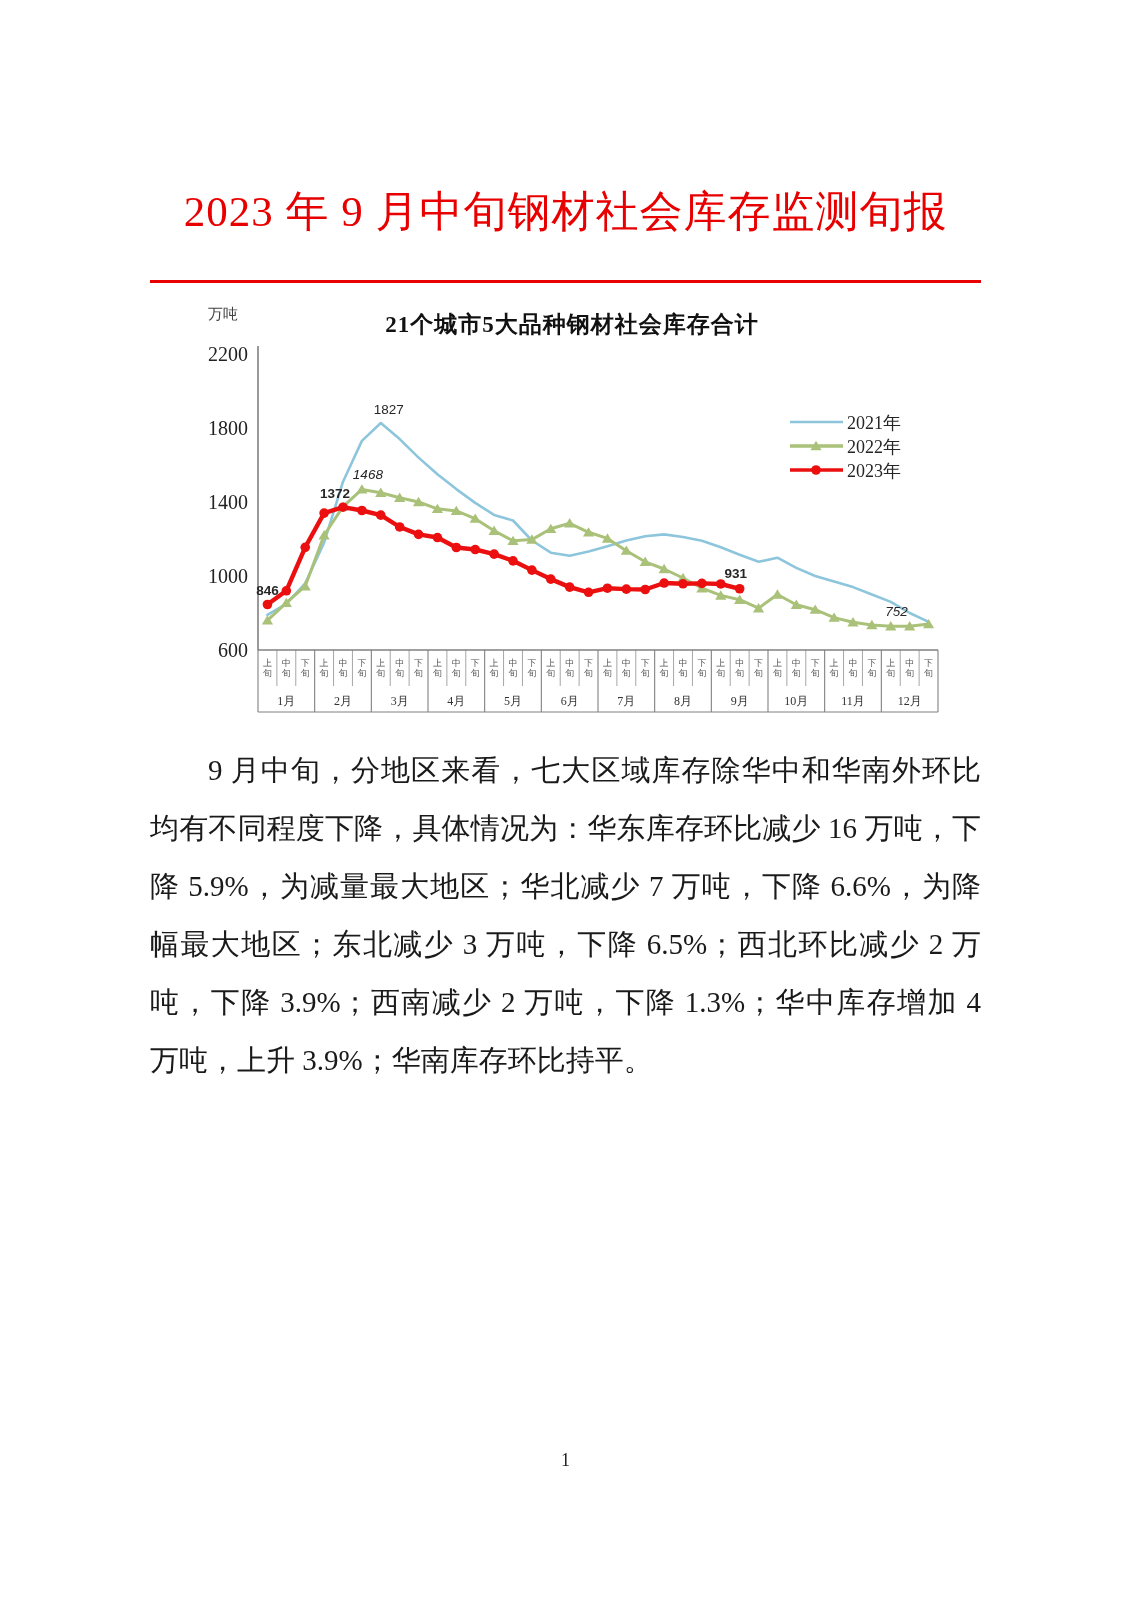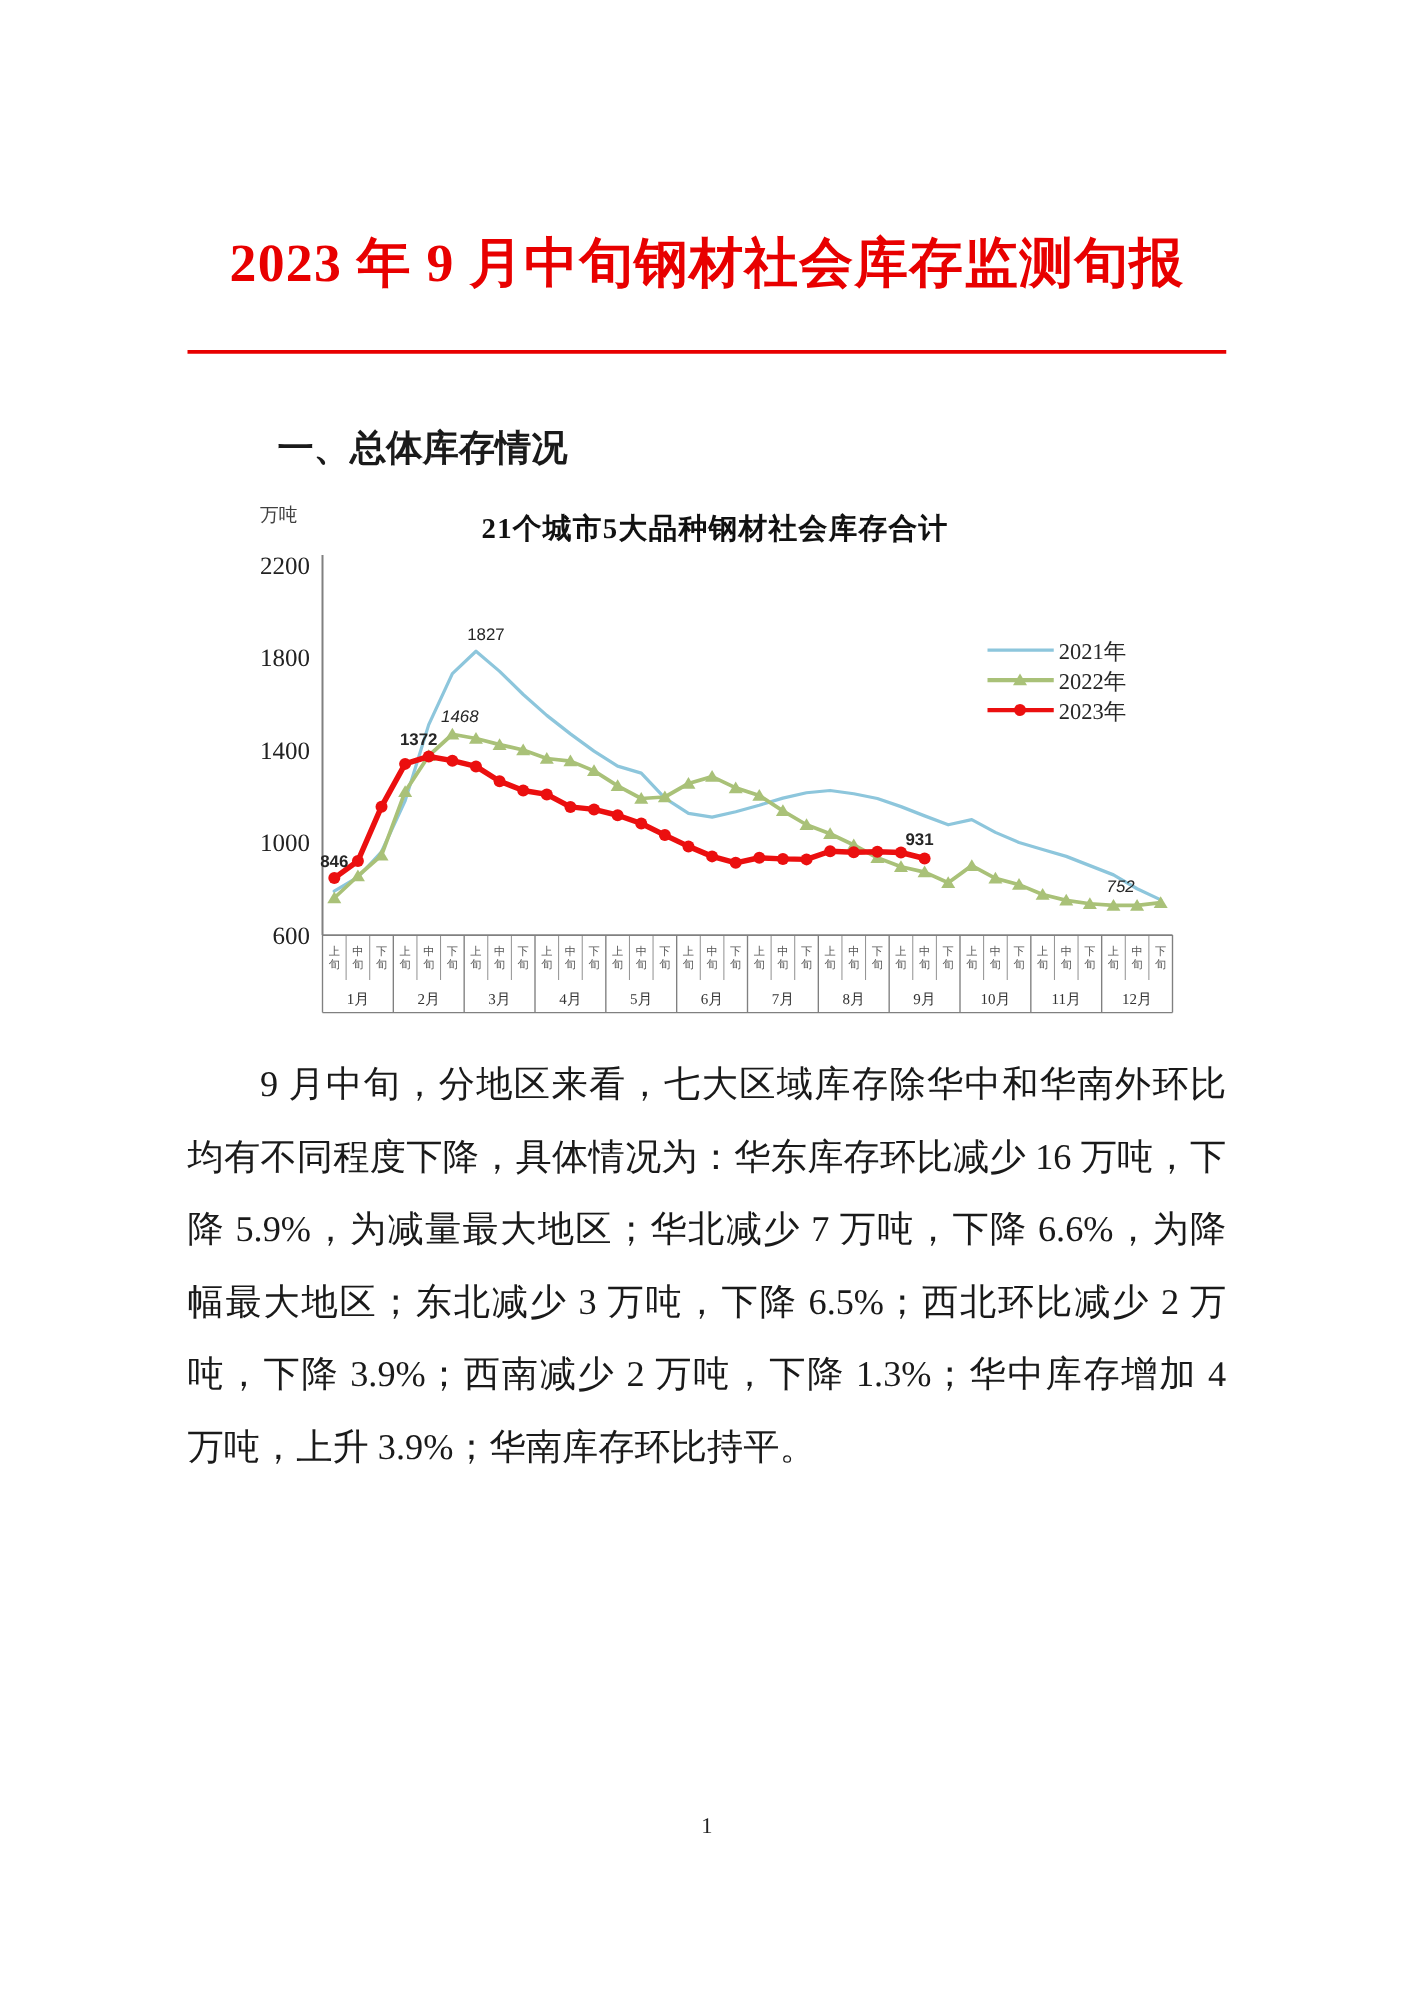--- a/index.html
+++ b/index.html
@@ -1,19 +1,19 @@
 <!DOCTYPE html>
 <html><head>
 <meta charset="utf-8">
 <style>
   html,body{margin:0;padding:0;background:#ffffff;}
   .page{position:relative;width:1131px;height:1600px;margin:0 auto;background:#fff;
         font-family:"Liberation Serif", "DejaVu Serif", serif;color:#1a1a1a;overflow:hidden;}
   .content{padding:0 150px;}
-  .doc-title{margin:0;padding-top:182px;font-size:43px;line-height:60px;font-weight:bold;
+  .doc-title{margin:0;padding-top:182px;font-size:43px;line-height:60px;font-weight:normal;
              color:#e80000;text-align:center;letter-spacing:1px;}
   .title-rule{margin-top:38px;height:3px;background:#e80000;}
   .section-heading{margin:54px 0 0 0;font-size:29px;line-height:44px;font-weight:bold;
                    padding-left:72px;}
   .body-para{margin:12px 0 0 0;font-size:29px;line-height:58px;text-align:justify;
              text-indent:2em;}
   .para-2{margin-top:26px;}
   .chart-wrap{position:relative;width:772px;margin:20px 0 0 36px;height:412px;}
   .chart-title{font-size:23px;font-weight:bold;text-align:center;padding-top:6px;
                letter-spacing:1px;color:#111;}
@@ -24,21 +24,20 @@
 </style>
 </head>
 <body>
 
 <div class="page">
   <div class="content">
 
     <h1 class="doc-title">2023 年 9 月中旬钢材社会库存监测旬报</h1>
     <div class="title-rule"></div>
 
-    <h2 class="section-heading">一、总体库存情况</h2>
 
 
     <div class="chart-wrap">
       <div class="chart-unit">万吨</div>
       <div class="chart-title">21个城市5大品种钢材社会库存合计</div>
       <div class="chart-svg-box">
         <svg id="chart-svg" width="772" height="380" viewBox="0 0 772 380">
             <g>
               <line x1="72" y1="4" x2="72" y2="308" stroke="#808080" stroke-width="1.6"></line>
               <text x="62" y="315" text-anchor="end" font-size="20" font-family="&quot;Liberation Serif&quot;, serif" fill="#222">600</text>

